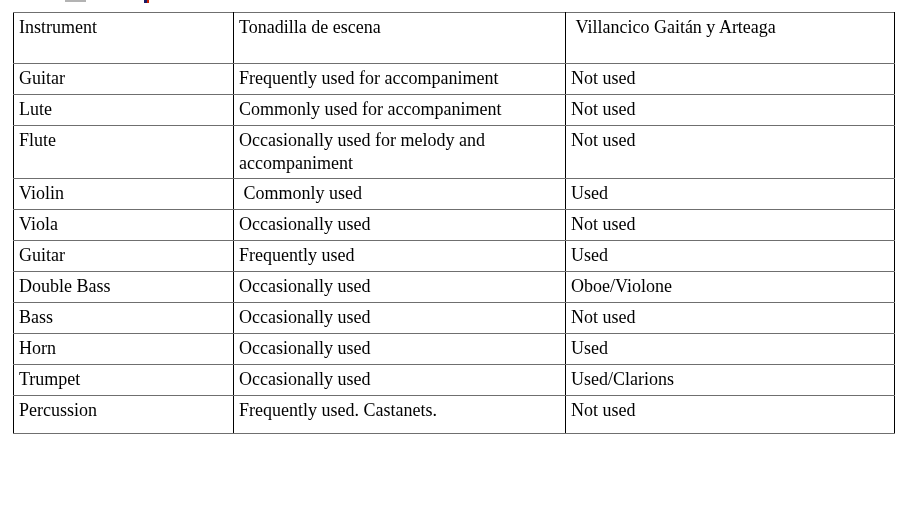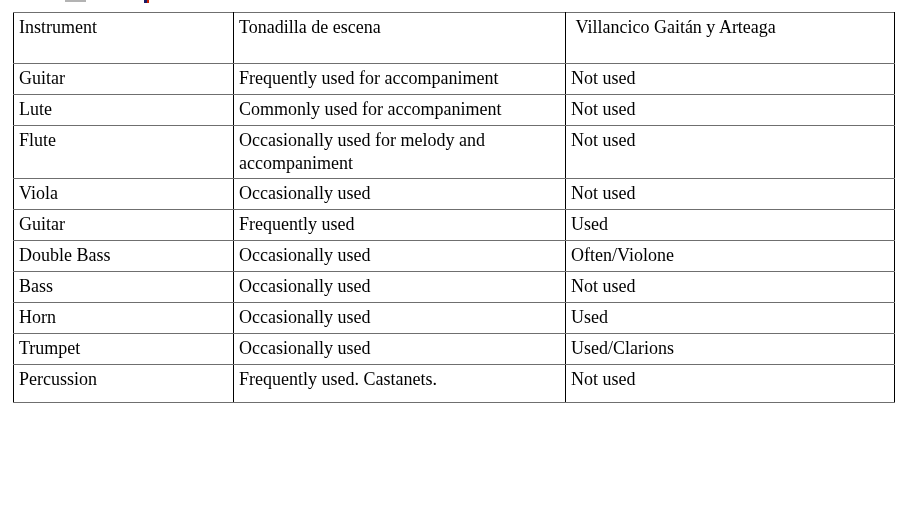--- a/index.html
+++ b/index.html
@@ -79,33 +79,38 @@
       <td>Lute</td>
       <td>Commonly used for accompaniment</td>
       <td>Not used</td>
     </tr>
     <tr class="row-tall">
       <td>Flute</td>
       <td>Occasionally used for melody and accompaniment</td>
       <td>Not used</td>
     </tr>
     <tr class="row-normal">
+      <td>Violin</td>
+      <td> Commonly used</td>
+      <td>Used</td>
+    </tr>
+    <tr class="row-normal">
       <td>Viola</td>
       <td>Occasionally used</td>
       <td>Not used</td>
     </tr>
     <tr class="row-normal">
       <td>Guitar</td>
       <td>Frequently used</td>
       <td>Used</td>
     </tr>
     <tr class="row-normal">
       <td>Double Bass</td>
       <td>Occasionally used</td>
-      <td>Often/Violone</td>
+      <td>Oboe/Violone</td>
     </tr>
     <tr class="row-normal">
       <td>Bass</td>
       <td>Occasionally used</td>
       <td>Not used</td>
     </tr>
     <tr class="row-normal">
       <td>Horn</td>
       <td>Occasionally used</td>
       <td>Used</td>

